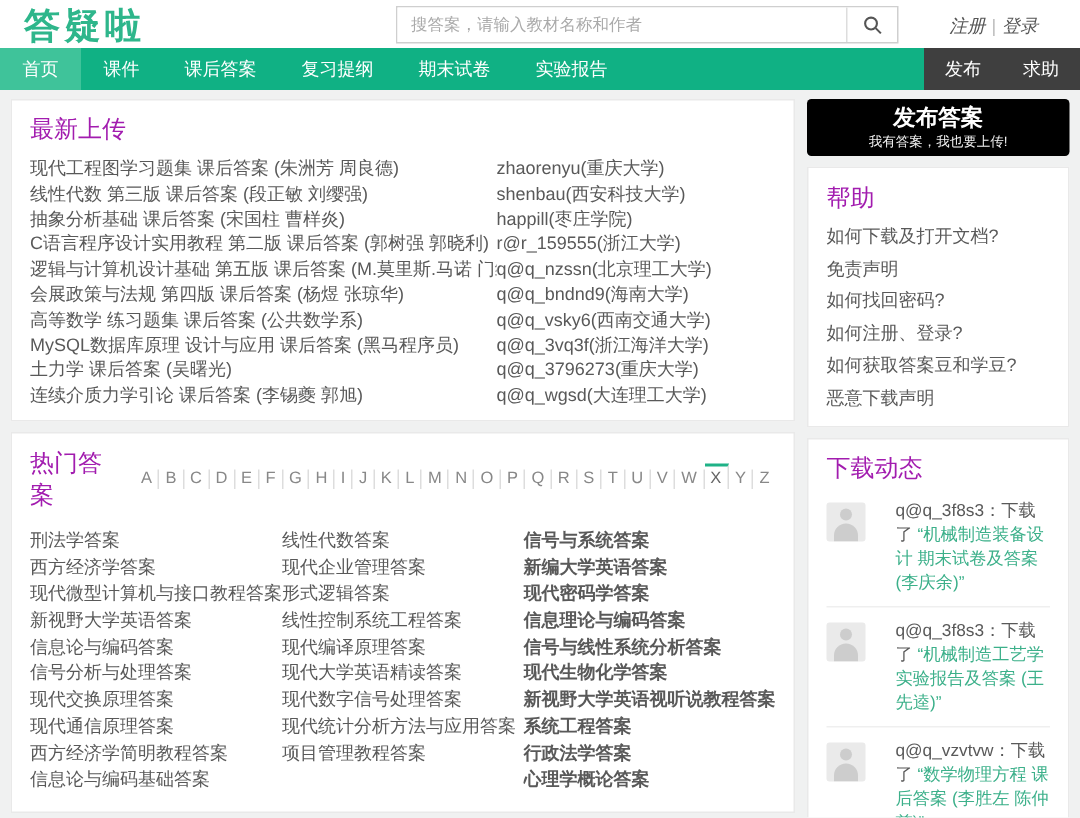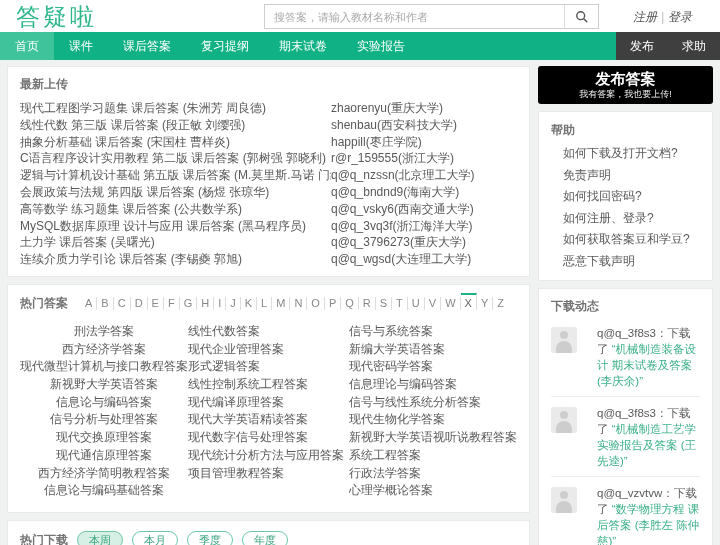--- a/index.html
+++ b/index.html
@@ -2,75 +2,75 @@
 <html><head>
 <meta charset="utf-8">
 <style>
   * { margin:0; padding:0; box-sizing:border-box; }
   html,body { width:720px; height:545px; overflow:hidden; }
   body { background:#f0f1f1; font-family:"Liberation Sans","DejaVu Sans",sans-serif; font-size:12px; color:#595959; }
   a { text-decoration:none; color:inherit; cursor:pointer; }
 
   
   .topbar { height:32px; background:#fff; position:relative; }
-  .logo { position:absolute; left:16px; top:1px; font-size:24px; font-weight:normal; color:#2eb68b; letter-spacing:3px; }
+  .logo { position:absolute; left:16px; top:1px; font-size:24px; font-weight:bold; color:#2eb68b; letter-spacing:3px; }
   .searchbox { position:absolute; left:264px; top:4px; width:335px; height:25px; border:1px solid #cfcfcf; background:#fff; display:flex; }
   .searchbox input { flex:1; border:none; outline:none; padding:0 9px; font-size:11px; color:#666; font-family:inherit; }
   .searchbox input::placeholder { color:#aaa; }
   .search-btn { width:34px; border-left:1px solid #ddd; display:flex; align-items:center; justify-content:center; background:#fff; cursor:pointer; }
   .auth { position:absolute; right:28px; top:9px; font-size:12px; color:#555;font-style:italic; }
   .auth .sep { color:#bbb; margin:0 4px; }
 
   
   .nav { height:28px; background:#10b184; display:flex; }
   .nav-left { display:flex; }
   .nav-item { line-height:28px; padding:0 15px; color:#fff; font-size:12px; }
   .nav-item.active { background:#3fc39a; }
   .nav-right { margin-left:auto; background:#3f3f3f; display:flex; }
   .nav-right .nav-item { padding:0 14px; }
 
   
   .main { display:flex; gap:8px; padding:6px 7px 0; }
   .col-left { width:523px; display:flex; flex-direction:column; gap:7px; }
   .col-right { width:175px; display:flex; flex-direction:column; gap:7px; }
   .card { background:#fff; border:1px solid #e9e9e9; }
-  .card-title { font-size:12px; font-weight:bold; color:#737373; }
+  .card-title { font-size:16px; font-weight:normal; color:#a21caf; }
 
   
   .uploads { padding:9px 12px 8px; }
   .uploads .card-title { margin-bottom:7px; }
   .up-row { display:flex; line-height:16.8px; }
   .up-title { flex:1; color:#595959; font-size:12px; white-space:nowrap; overflow:hidden; }
   .up-user { width:186px; color:#595959; font-size:12px; white-space:nowrap; overflow:hidden; }
 
   
   .hot-answers { padding:10px 12px 12px; }
   .ha-head { display:flex; align-items:center; }
   .letters { margin-left:13px; display:flex; }
   .letter { font-size:11px; color:#888; padding:0 4px; border-right:1px solid #ddd; line-height:13px; }
   .letter:last-child { border-right:none; }
   .letter.active { border-top:2px solid #1fb287; margin-top:-4px; padding-top:2px; color:#666; }
   .ha-grid { margin-top:11px; display:flex; }
   .ha-col { display:flex; flex-direction:column; }
-  .ha-col:nth-child(1){ width:172px;text-align:center; } .ha-col:nth-child(2){ width:180px; } .ha-col:nth-child(3){ flex:1; }
+  .ha-col:nth-child(1){ width:172px; } .ha-col:nth-child(2){ width:180px; } .ha-col:nth-child(3){ flex:1;font-weight:bold; }
   .ha-link { line-height:17.7px; font-size:12px; color:#595959; white-space:nowrap; overflow:hidden; }
 
   
   .hot-downloads { padding:10px 12px; flex:1; }
   .hd-head { display:flex; align-items:center; }
   .tab { margin-left:9px; border:1px solid #6cc8a5; color:#3aa57f; border-radius:10px; font-size:11px; padding:1px 11px; line-height:14px; background:#fff; }
   .tab.active { background:#d7f0e5; }
 
   
   .publish-btn { height:38px; background:#000000; border-radius:3px; color:#fff; text-align:center; padding-top:3px; cursor:pointer; }
   .publish-btn .pb-main { font-size:15px; font-weight:bold; line-height:19px; display:block; }
   .publish-btn .pb-sub { font-size:9px; opacity:.95; display:block; }
   .help { padding:10px 12px 8px; }
   .help .card-title { margin-bottom:4px; }
-  .help-link { display:block; line-height:21.5px; font-size:12px; color:#595959;margin-left:12px; }
+  .help-link { display:block; line-height:21.5px; font-size:12px; color:#595959; }
   .feed { padding:9px 12px 2px; }
   .feed .card-title { margin-bottom:2px; }
   .feed-item { display:flex; gap:20px; padding:8px 0 7px; border-bottom:1px solid #efefef;justify-content:center; }
   .feed-item:last-child { border-bottom:none; }
   .avatar { width:26px; height:26px; background:#eaeaea; border-radius:2px; position:relative; flex-shrink:0; overflow:hidden; margin-top:2px; }
   .avatar::before { content:""; position:absolute; top:4px; left:9px; width:8px; height:8px; border-radius:50%; background:#cdcdcd; }
   .avatar::after { content:""; position:absolute; top:14px; left:5px; width:16px; height:12px; border-radius:8px 8px 0 0; background:#cdcdcd; }
   .feed-text { font-size:11.5px; line-height:16px; color:#595959; }
   .feed-doc { color:#3cb08a; }
 </style>

